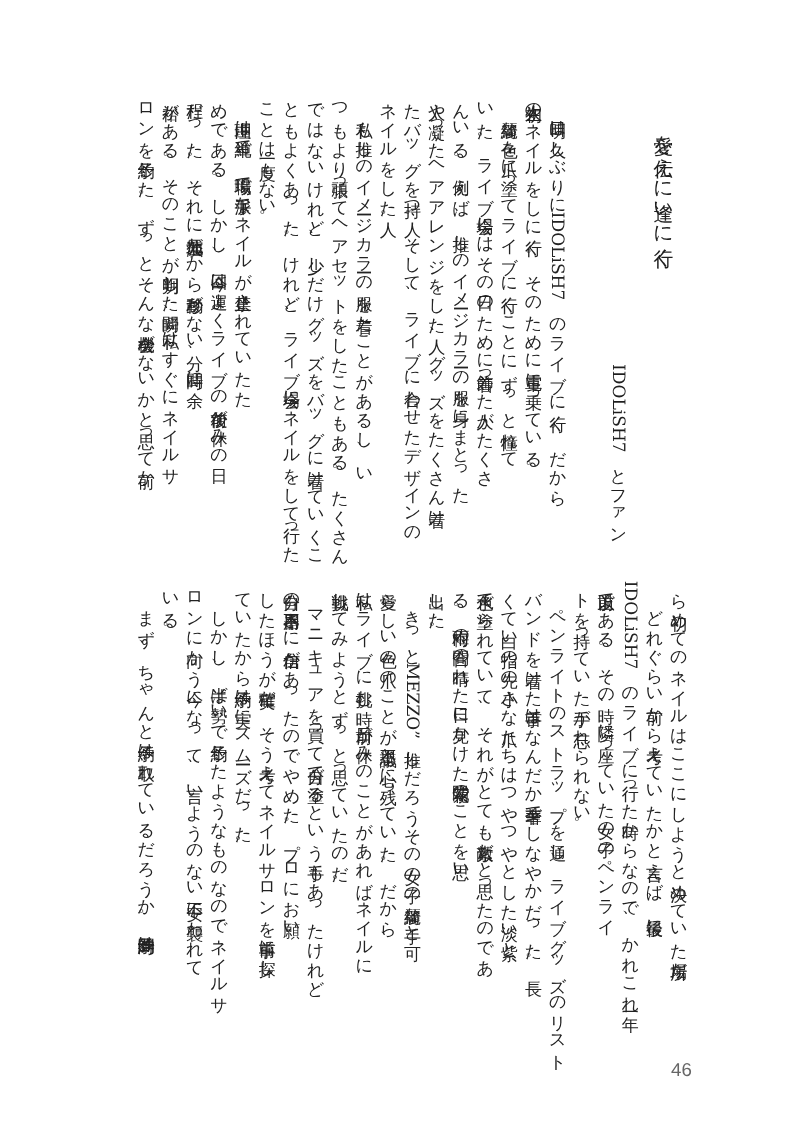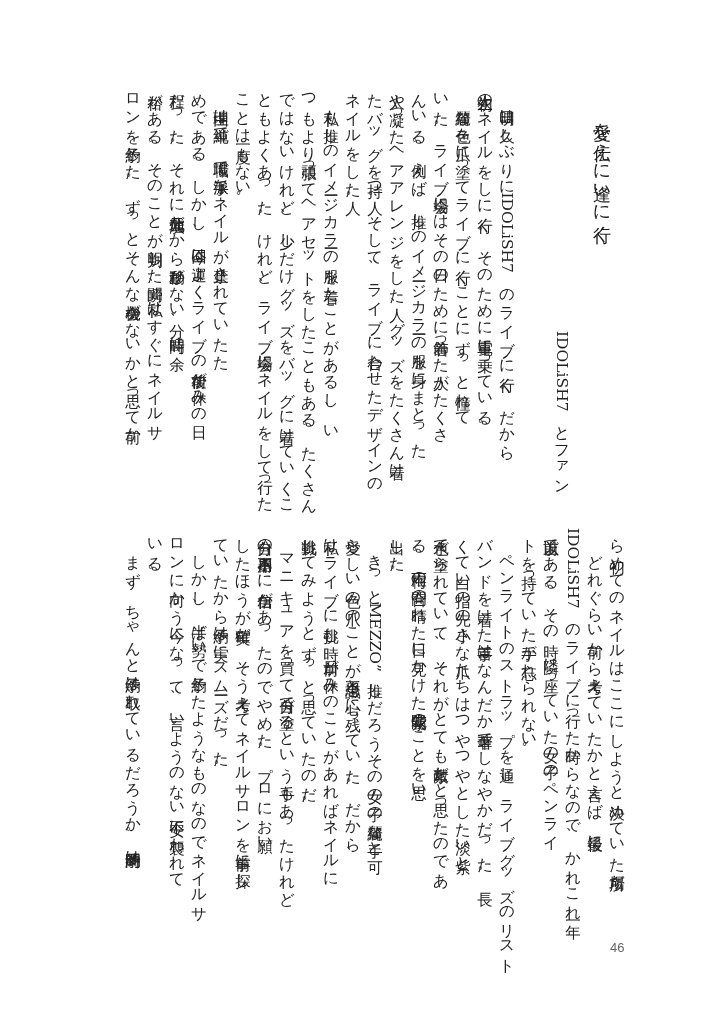--- a/index.html
+++ b/index.html
@@ -39,23 +39,23 @@
       font-size: 15.5px;
       line-height: 22px;
     }
     .tier-upper { top: 83px; right: 205px; }
     .tier-lower { top: 528px; right: 95px; }
     .line { display: block; }
     .line[data-indent="true"] { text-indent: 1em; }
     .page-number {
       position: absolute;
       left: 610px;
-      top: 940px;
+      top: 963px;
       font-family: "Liberation Sans", sans-serif;
-      font-size: 13px;
+      font-size: 17px;
       color: #666666;
     }
   </style>
 </head>
 <body>
 
 <div id="page">
 
   <div class="vtext title">愛を伝えに逢いに行く</div>
   <div class="vtext subtitle">IDOLiSH7 とファン</div>

